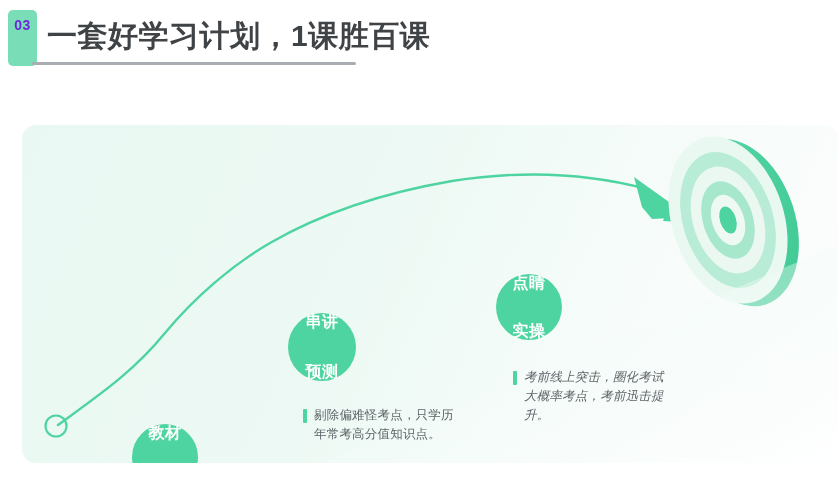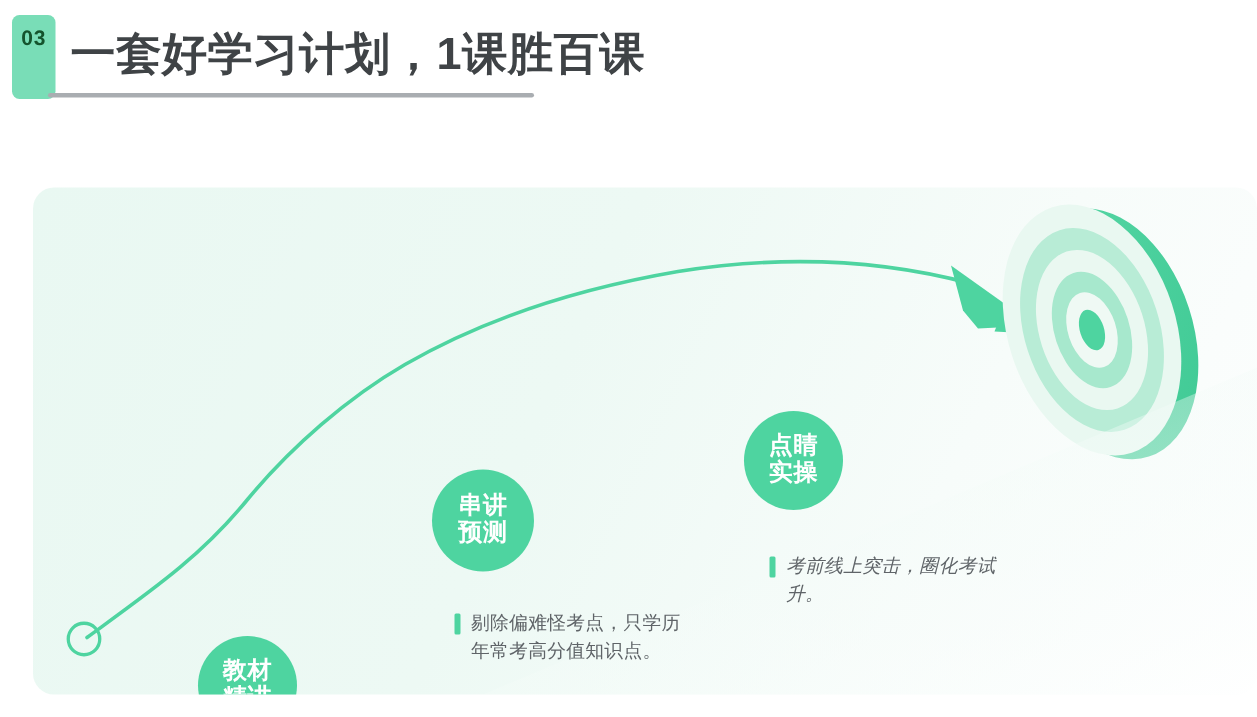--- a/index.html
+++ b/index.html
@@ -34,21 +34,21 @@
     border-radius: 5px;
   }
   #section-number-badge .num {
     position: absolute;
     left: 0;
     top: 7px;
     width: 29px;
     text-align: center;
     font-size: 14px;
     font-weight: bold;
-    color: #14532d;
+    color: #6d28d9;
     letter-spacing: 0.5px;
   }
   #section-title {
     position: absolute;
     left: 47px;
     top: 16px;
     font-size: 30px;
     font-weight: bold;
     color: #3f4346;
     letter-spacing: 0.5px;
@@ -84,21 +84,21 @@
 
   
   .stage-node {
     position: absolute;
     border-radius: 50%;
     background: #4ed4a0;
     color: #ffffff;
     display: flex;
     flex-direction: column;
     align-items: center;
-    justify-content: center;
+    justify-content: space-between;
     line-height: 1.13;
     font-weight: bold;
     letter-spacing: 0.5px;
     text-align: center;
   }
   #stage-node-0 {
     left: 110px;
     top: 299px;
     width: 66px;
     height: 66px;
@@ -207,16 +207,17 @@
 
   <div class="stage-caption" id="stage-caption-1">
     <span class="bar"></span>
     <span class="cap-line">剔除偏难怪考点，只学历</span>
     <span class="cap-line">年常考高分值知识点。</span>
   </div>
 
   <div class="stage-caption" id="stage-caption-2">
     <span class="bar"></span>
     <span class="cap-line">考前线上突击，圈化考试</span>
+    <span class="cap-line">大概率考点，考前迅击提</span>
     <span class="cap-line">升。</span>
   </div>
 
 </div>
 
 </body></html>

